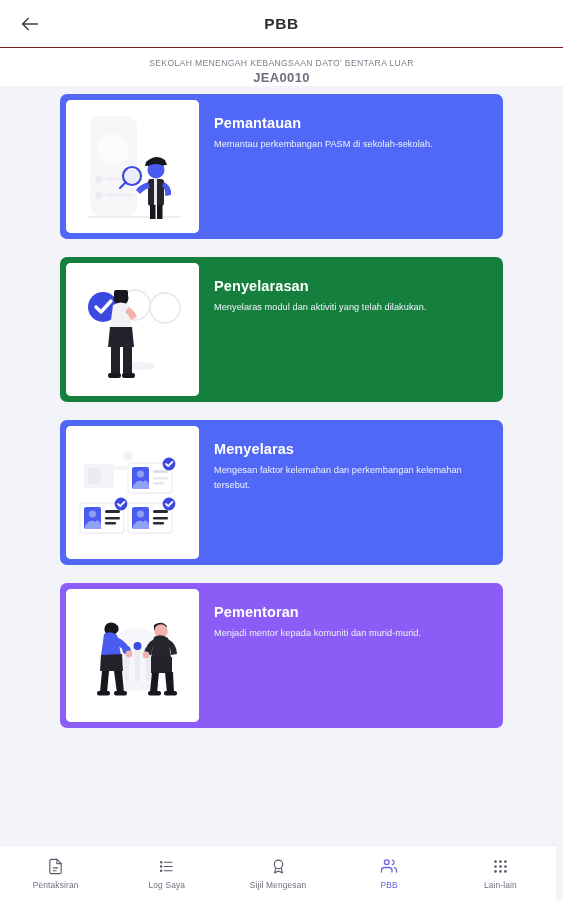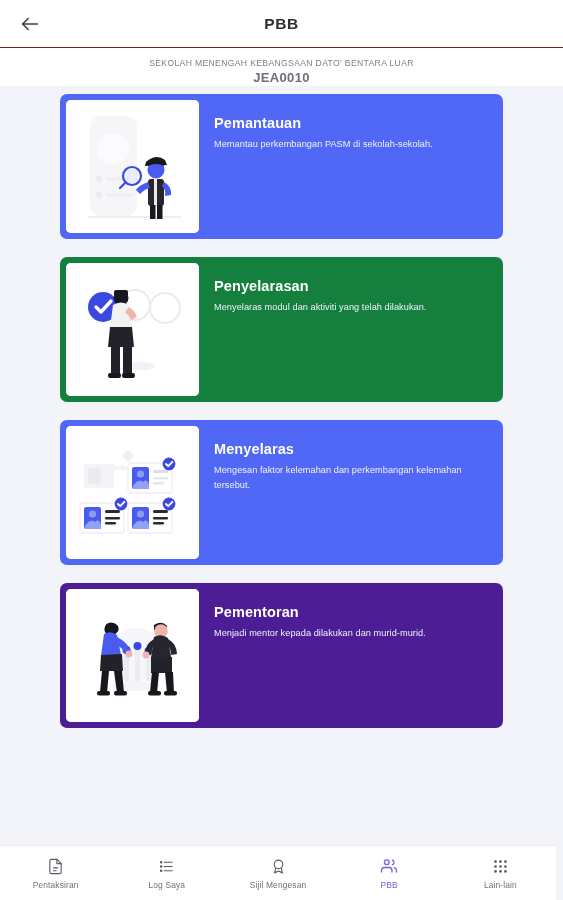--- a/index.html
+++ b/index.html
@@ -283,21 +283,21 @@
           <path d="M100 78 l2.2 2.2 l4.2 -4.4" fill="none" stroke="#ffffff" stroke-width="1.8" stroke-linecap="round" stroke-linejoin="round"></path>
         </svg>
       </span>
     </div>
     <div class="card-text">
       <div class="card-title">Menyelaras</div>
       <div class="card-desc">Mengesan faktor kelemahan dan perkembangan kelemahan tersebut.</div>
     </div>
   </div>
 
-  <div class="card" style="background:#4c1d95">
+  <div class="card" style="background:#8b5cf6">
     <div class="card-illus">
       <span>
         <svg viewBox="0 0 133 133">
           <rect x="0" y="0" width="133" height="133" fill="#ffffff"></rect>
           <circle cx="70" cy="66" r="27" fill="#f6f6fa"></circle>
           <ellipse cx="70" cy="97" rx="24" ry="5" fill="#f3f3f8"></ellipse>
 
           <rect x="58" y="62" width="5" height="30" fill="#ebebf2"></rect>
           <rect x="69" y="58" width="5" height="34" fill="#ebebf2"></rect>
           <rect x="80" y="63" width="5" height="29" fill="#ebebf2"></rect>
@@ -325,21 +325,21 @@
           <path d="M85 68 l21 0 l0 16 -21 0 z" fill="#22222b"></path>
           <path d="M86 83 l7 0 l-2 21 -7 -1 z" fill="#17171e"></path>
           <path d="M99 83 l8 0 l1 21 -7 0 z" fill="#17171e"></path>
           <rect x="82" y="102" width="13" height="4.6" rx="2" fill="#17171e"></rect>
           <rect x="98" y="102" width="13" height="4.6" rx="2" fill="#17171e"></rect>
         </svg>
       </span>
     </div>
     <div class="card-text">
       <div class="card-title">Pementoran</div>
-      <div class="card-desc">Menjadi mentor kepada dilakukan dan murid-murid.</div>
+      <div class="card-desc">Menjadi mentor kepada komuniti dan murid-murid.</div>
     </div>
   </div>
 
 </div>
 
 <div class="bottomnav">
 
   <div class="nav-item">
     <span class="nav-icon">
       <svg width="17" height="17" viewBox="0 0 24 24" fill="none" stroke="#5a5a68" stroke-width="1.6" stroke-linecap="round" stroke-linejoin="round">

